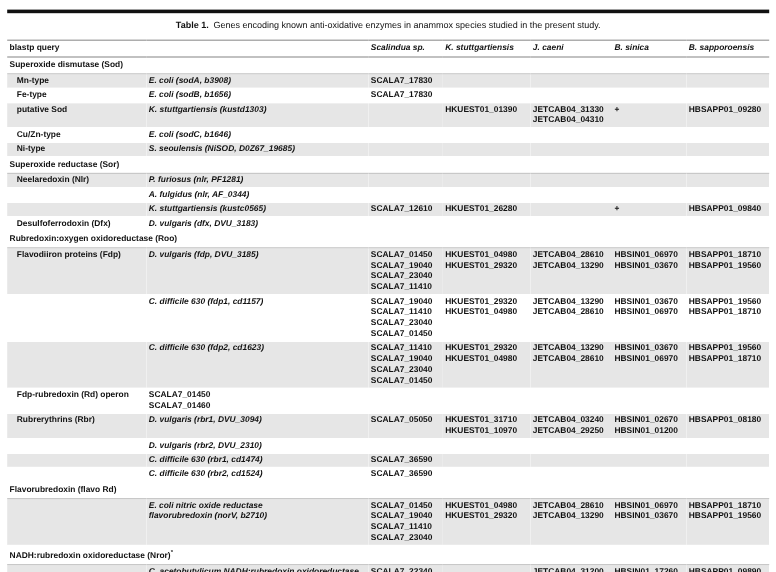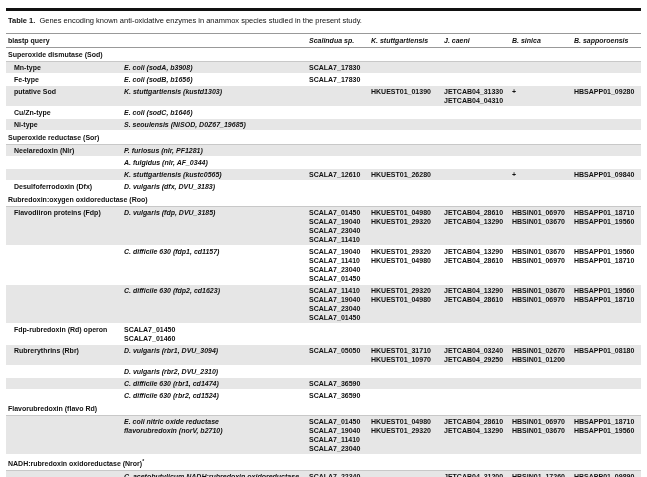--- a/index.html
+++ b/index.html
@@ -6,21 +6,21 @@
   body{
     width:647px;height:477px;overflow:hidden;
     font-family:"Liberation Sans",sans-serif;
     color:#111111;
     -webkit-font-smoothing:antialiased;
   }
   .page{padding:8px 6px 0 6px;}
   .top-rule{border-top:3px solid #111111;width:635px;}
   .table-title{
     font-size:7.5px;line-height:10px;
-    padding:5px 2px 7px 2px;color:#111111;
+    padding:5px 2px 7px 2px;color:#111111;text-align:center;
   }
   .table-title .t-label{font-weight:bold;margin-right:4px;}
   table{
     border-collapse:collapse;table-layout:fixed;width:635px;
     font-size:7px;
   }
   thead th{
     text-align:left;font-weight:bold;font-size:7px;
     border-top:1px solid #999999;border-bottom:1px solid #999999;
     padding:3px 2px;vertical-align:bottom;white-space:nowrap;

